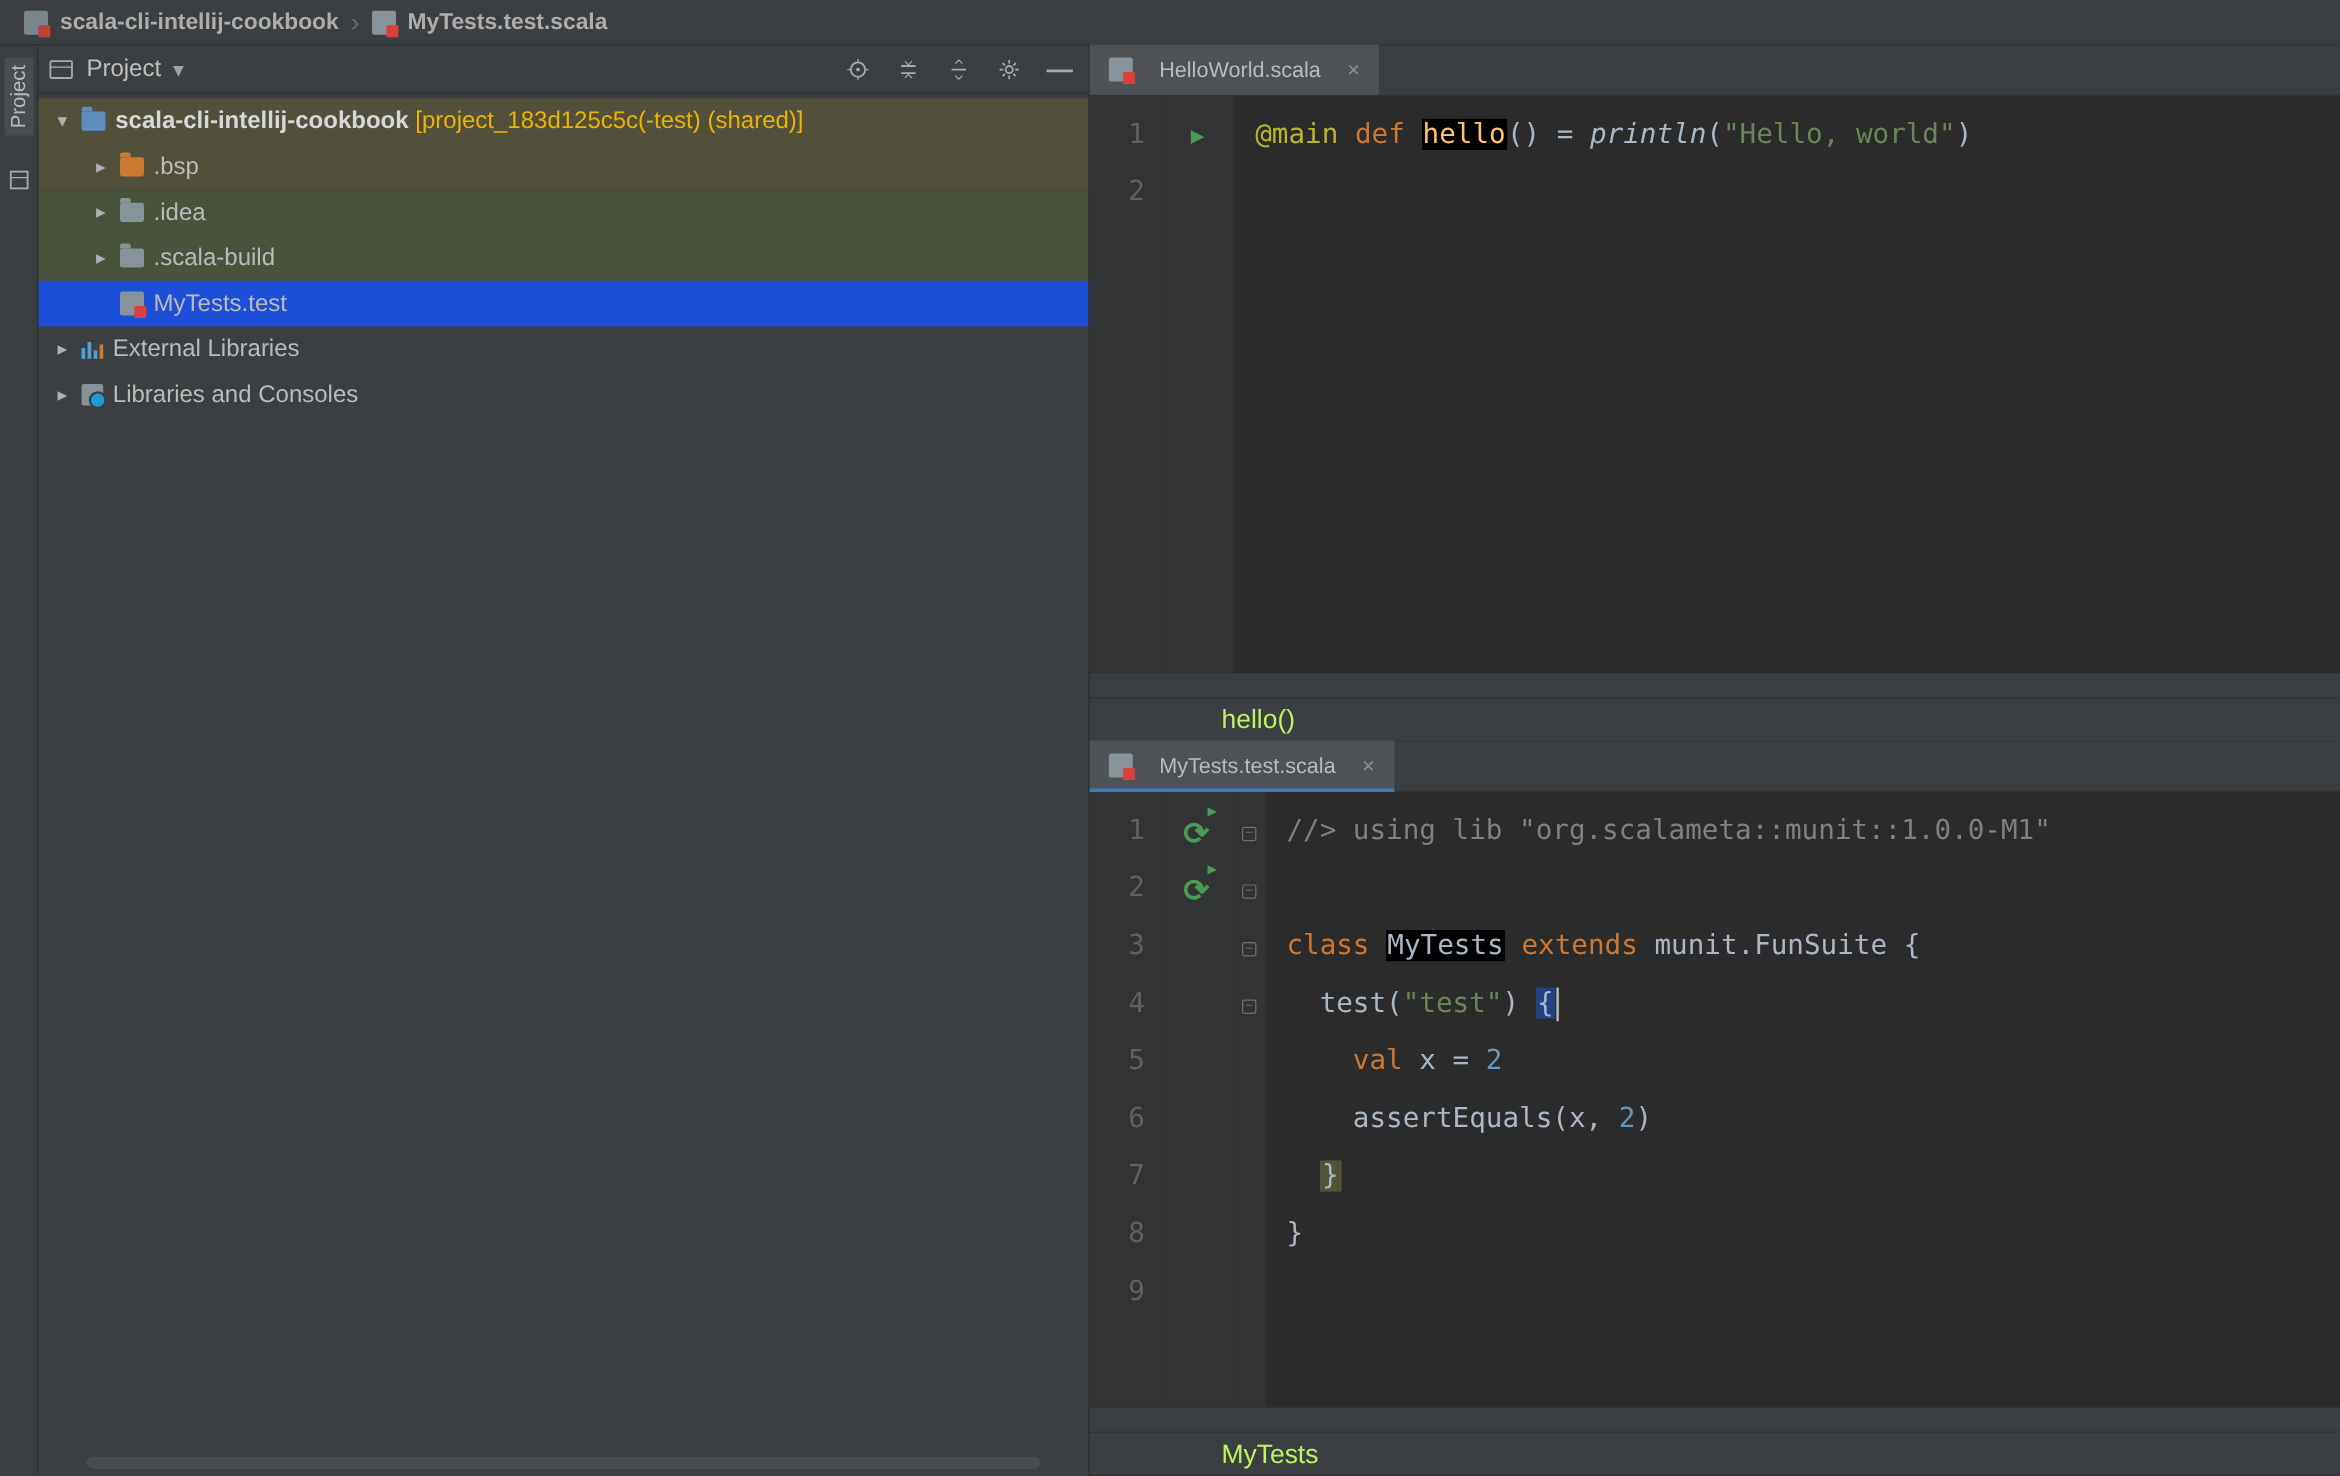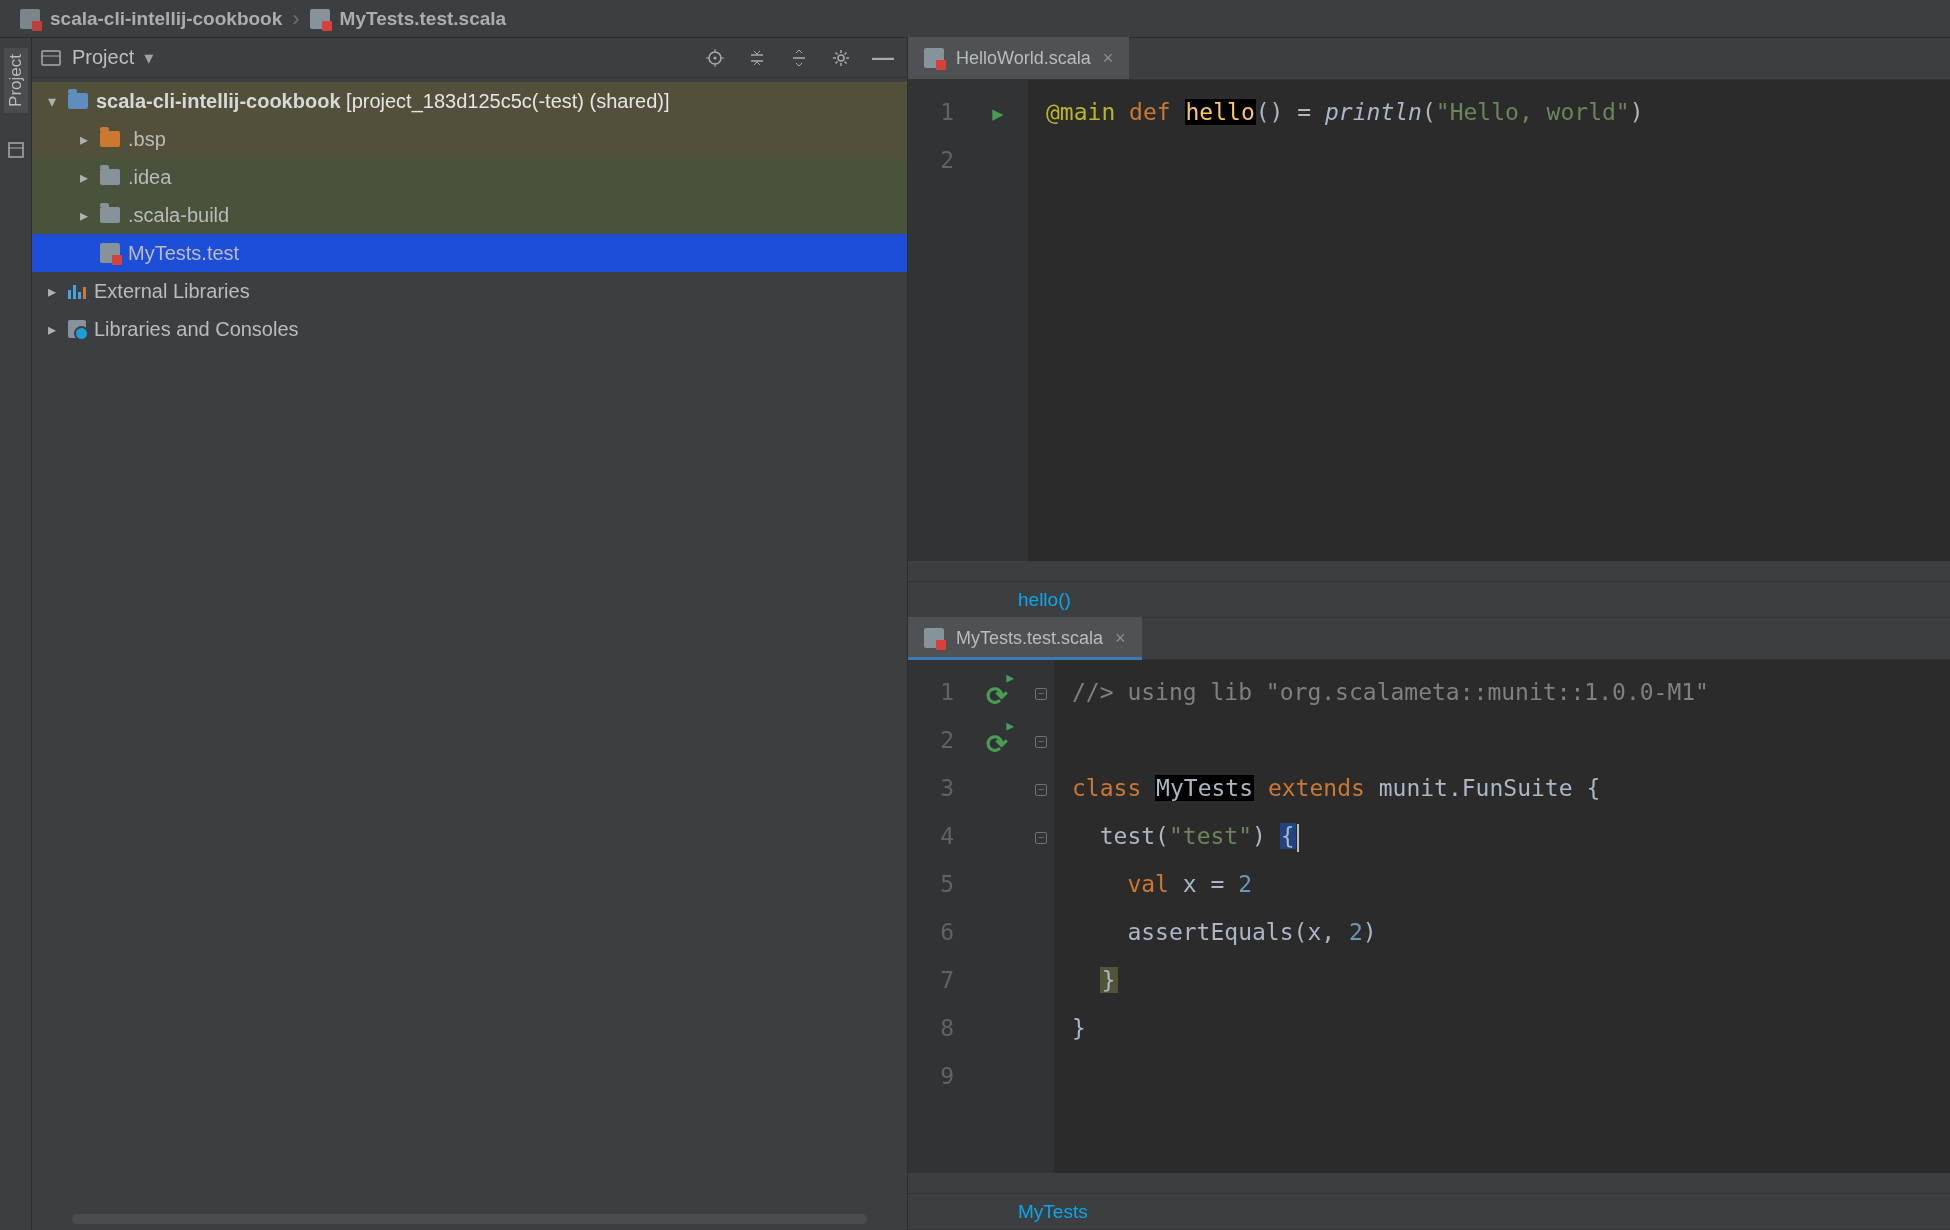--- a/index.html
+++ b/index.html
@@ -27,21 +27,21 @@
 .tree { flex:1; overflow:auto; font-size:20px; padding-top:4px; }
 .tree-row { height:38px; display:flex; align-items:center; gap:8px; padding-left:8px; cursor:pointer; white-space:nowrap; }
 .tree-row.d1 { padding-left:44px; }
 .tree-row.d0 { padding-left:12px; }
 .tree-row.sel { background:#1d4ed8; }
 .tree-row.olive1 { background:#52503a; }
 .tree-row.olive2 { background:#49523b; }
 .tw { color:#aeb0b2; width:16px; display:inline-flex; justify-content:center; font-size:16px; }
 .tw.spacer { opacity:0; }
 .bold { color:#d6d8da; font-weight:600; }
-.suffix { color:#e5e5e5; }
+.suffix { color:#eab308; }
 
 .folder-icon { width:20px; height:16px; border-radius:2px; background:#87939a; display:inline-block; position:relative; }
 .folder-icon::before { content:""; position:absolute; top:-4px; left:0; width:9px; height:4px; background:#87939a; border-radius:2px 2px 0 0; }
 .folder-icon.orange { background:#cc7832; }
 .folder-icon.orange::before { background:#cc7832; }
 .folder-icon.blue { background:#5f8dc0; }
 .folder-icon.blue::before { background:#5f8dc0; }
 
 .libs-icon { width:18px; height:16px; display:inline-flex; gap:2px; align-items:flex-end; }
 .libs-icon span { width:3px; background:#4aa3d6; display:inline-block; }
@@ -51,21 +51,21 @@
 
 .scroll-stub { position:absolute; bottom:6px; left:40px; right:40px; height:10px; background:#4a4d4f; border-radius:5px; }
 
 .col-right { flex:1; display:flex; flex-direction:column; background:#3c3f41; }
 
 .editor-block { display:flex; flex-direction:column; border-bottom:1px solid #313335; }
 .editor-block.top { flex:0 0 580px; }
 .editor-block.bot { flex:1; }
 
 .tabs { height:42px; display:flex; align-items:flex-end; background:#3c3f41; border-bottom:1px solid #313335; }
-.tab { height:42px; display:flex; align-items:center; gap:12px; padding:0 16px; background:#4e5254; position:relative; font-size:18px; color:#b9bcbe; }
+.tab { height:42px; display:flex; align-items:center; gap:22px; padding:0 16px; background:#4e5254; position:relative; font-size:18px; color:#b9bcbe; }
 .tab.act::after { content:""; position:absolute; left:0; right:0; bottom:-1px; height:3px; background:#3b7ab6; }
 .tab-close { color:#8d9194; font-size:18px; cursor:pointer; }
 
 .editor-body { flex:1; display:flex; background:#2b2b2b; font-family:"Menlo","Consolas",monospace; font-size:23px; overflow:hidden; }
 .gutter { background:#313335; color:#606366; padding:8px 14px 8px 18px; text-align:right; line-height:48px; width:60px; }
 .gutter-extra { width:60px; background:#313335; padding:8px 4px; line-height:48px; text-align:center; }
 .run-tri { color:#499c54; font-size:19px; display:inline-block; }
 .run-cyc { position:relative; width:24px; height:24px; display:inline-block; }
 .run-cyc::before { content:"⟳"; color:#499c54; position:absolute; font-size:26px; left:0; top:-4px; font-weight:700; }
 .run-cyc::after { content:"▶"; color:#499c54; position:absolute; font-size:13px; right:-4px; bottom:-2px; }
@@ -78,21 +78,21 @@
 .k-fn { color:#ffc66d; }
 .k-fni { color:#a9b7c6; font-style:italic; }
 .k-str { color:#6a8759; }
 .k-cmt { color:#808080; }
 .k-num { color:#6897bb; }
 .hl-y { background:#000000; padding:0 1px; }
 .hl-c { background:#214283; padding:0 1px; }
 .hl-by { background:#515436; padding:0 2px; }
 .caret { border-left:2px solid #bbb; margin-left:1px; display:inline-block; height:28px; vertical-align:middle; }
 
-.crumb-bar { height:36px; display:flex; align-items:center; padding-left:110px; background:#3c3f41; border-top:1px solid #313335; font-size:19px; color:#0ea5e9;margin-top:20px; }
+.crumb-bar { height:36px; display:flex; align-items:center; padding-left:110px; background:#3c3f41; border-top:1px solid #313335; font-size:22px; color:#bef264;margin-top:20px; }
 
 .sc-icon { width:20px; height:20px; display:inline-block; position:relative; }
 .sc-icon::before { content:""; position:absolute; inset:0; background:#87939a; border-radius:2px; }
 .sc-icon::after { content:""; position:absolute; width:10px; height:10px; background:#d7403b; right:-2px; bottom:-2px; border-radius:1px; }
 
 svg { display:block; }
 </style>
 </head>
 <body>
 

